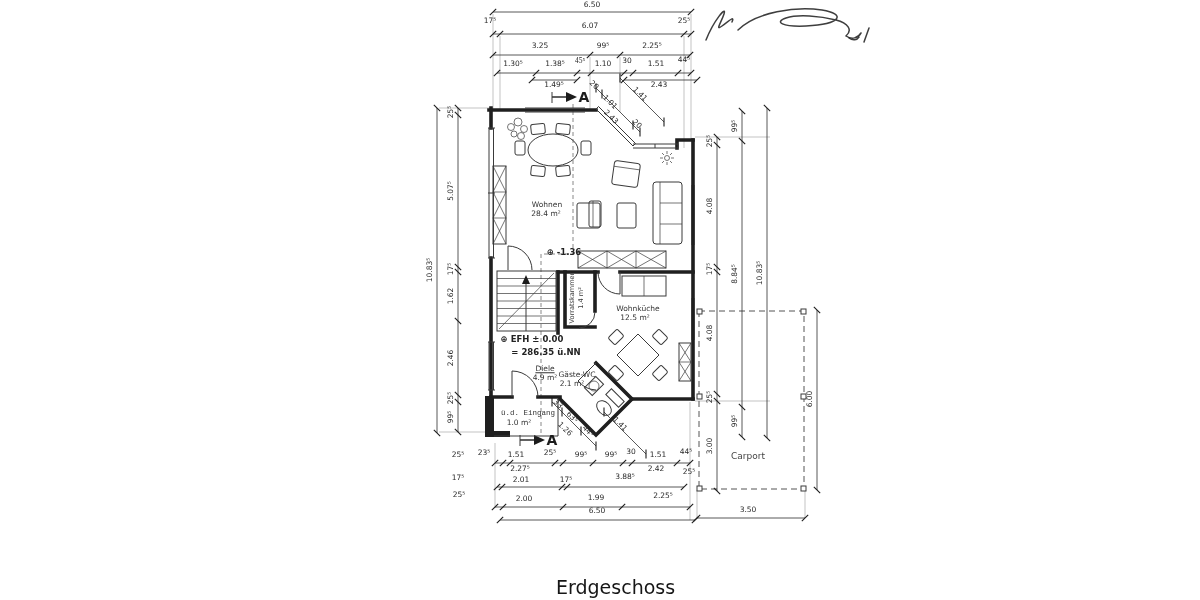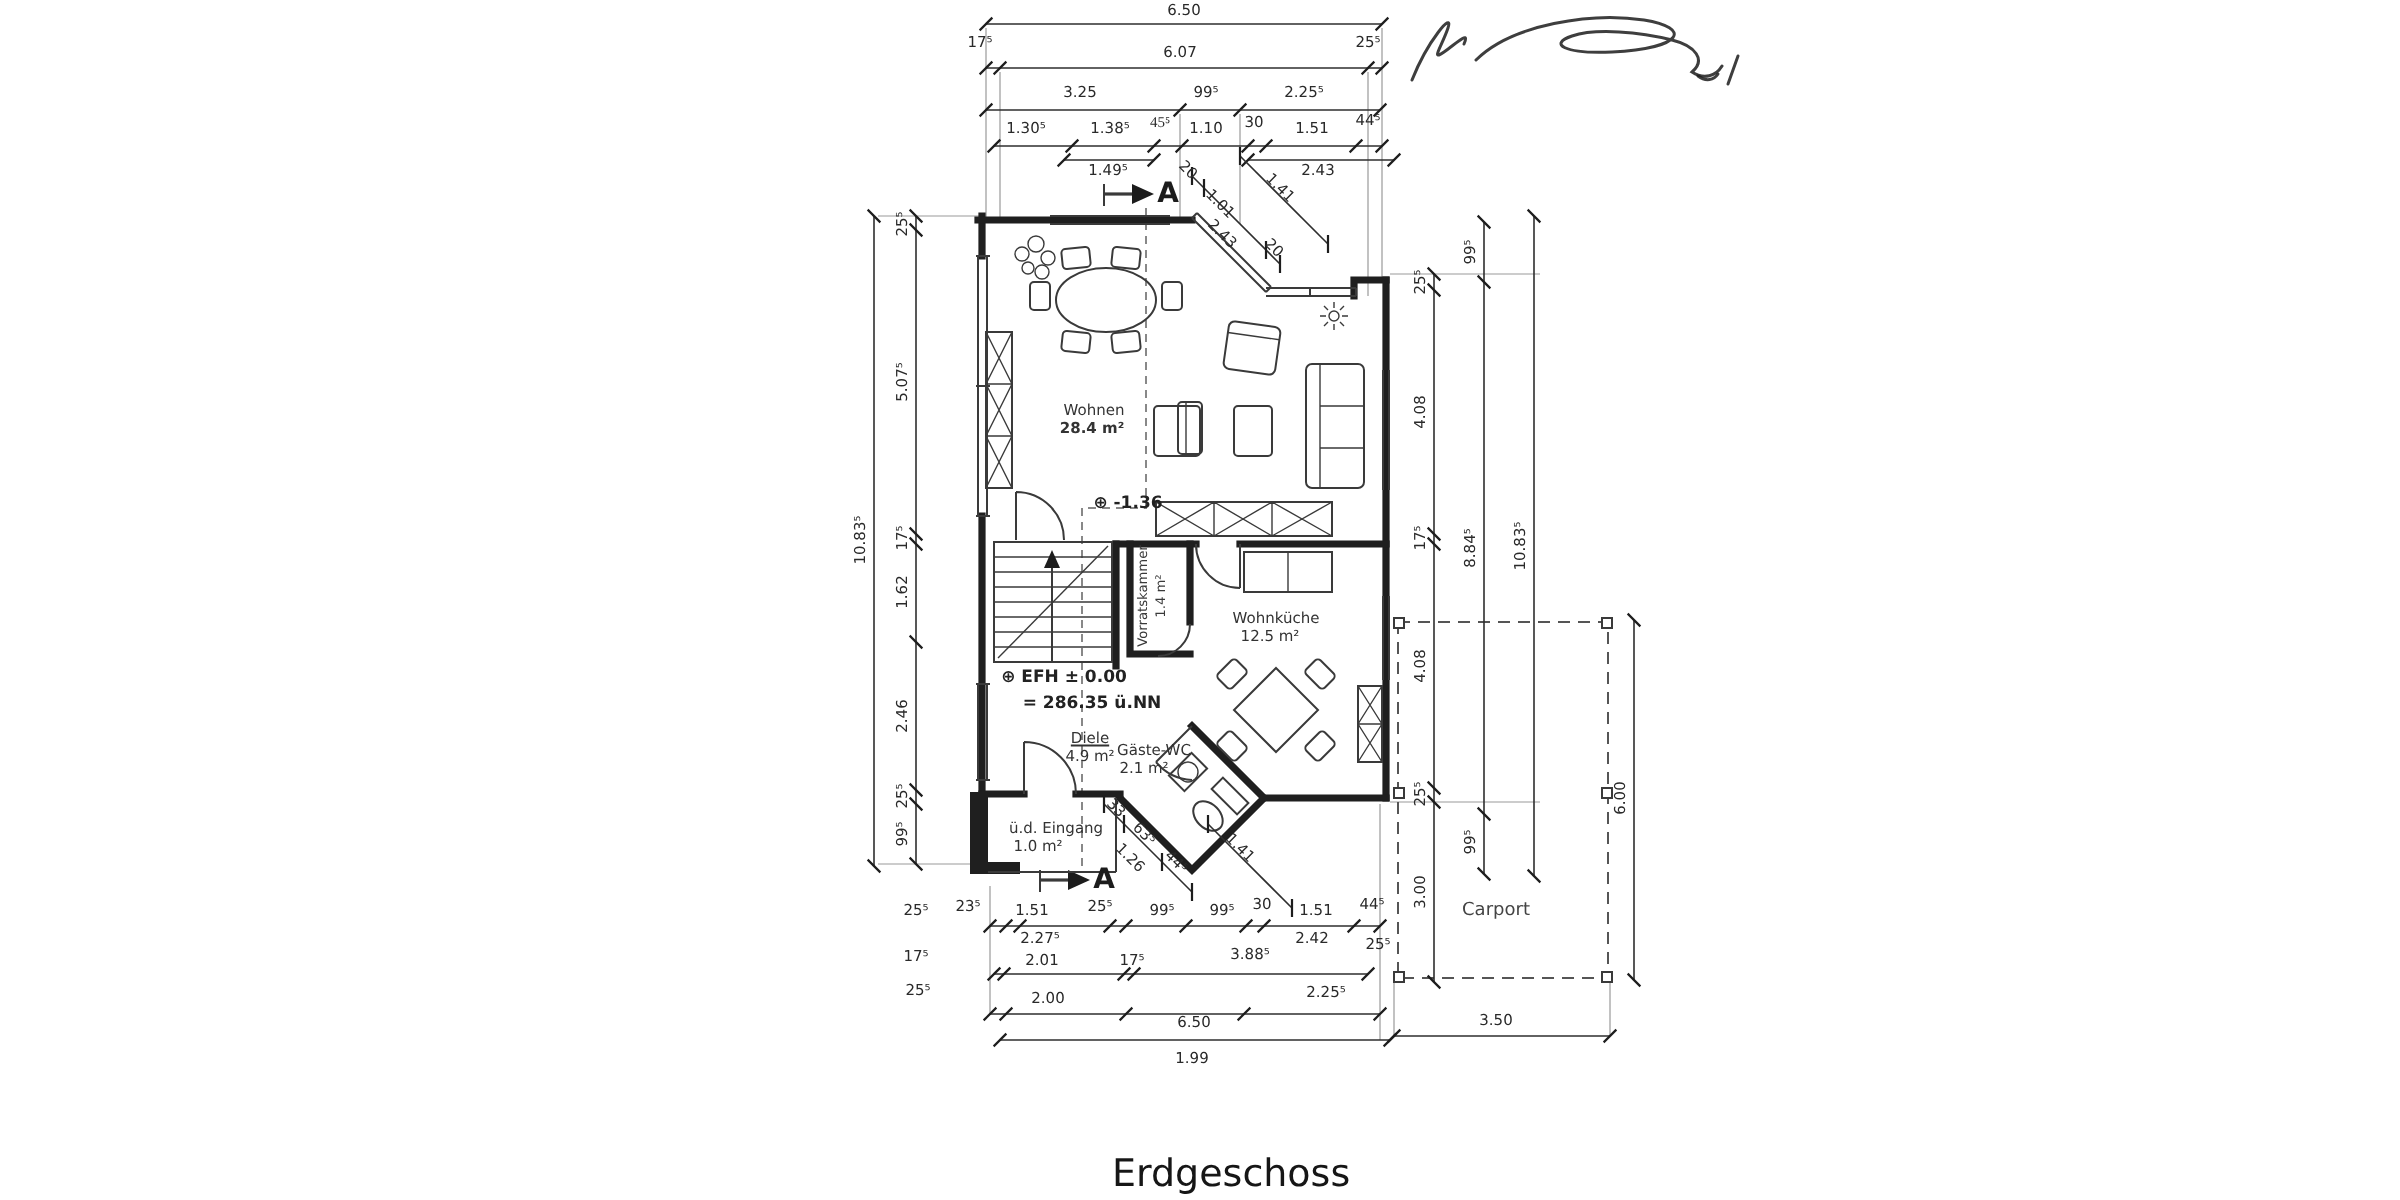--- a/index.html
+++ b/index.html
@@ -381,40 +381,40 @@
       <span class="lbl dim" style="left: 686px; top: 452px; transform: translate(-50%, -50%);">44⁵</span>
       <span class="lbl dim" style="left: 520px; top: 469px; transform: translate(-50%, -50%);">2.27⁵</span>
       <span class="lbl dim" style="left: 656px; top: 469px; transform: translate(-50%, -50%);">2.42</span>
       <span class="lbl dim" style="left: 689px; top: 472px; transform: translate(-50%, -50%);">25⁵</span>
       <span class="lbl dim" style="left: 458px; top: 478px; transform: translate(-50%, -50%);">17⁵</span>
       <span class="lbl dim" style="left: 521px; top: 480px; transform: translate(-50%, -50%);">2.01</span>
       <span class="lbl dim" style="left: 566px; top: 480px; transform: translate(-50%, -50%);">17⁵</span>
       <span class="lbl dim" style="left: 625px; top: 477px; transform: translate(-50%, -50%);">3.88⁵</span>
       <span class="lbl dim" style="left: 459px; top: 495px; transform: translate(-50%, -50%);">25⁵</span>
       <span class="lbl dim" style="left: 524px; top: 499px; transform: translate(-50%, -50%);">2.00</span>
-      <span class="lbl dim" style="left: 596px; top: 498px; transform: translate(-50%, -50%); margin-top: 31px;">1.99</span>
+      <span class="lbl dim" style="left: 596px; top: 498px; transform: translate(-50%, -50%);">1.99</span>
       <span class="lbl dim" style="left: 663px; top: 496px; transform: translate(-50%, -50%);">2.25⁵</span>
       <span class="lbl dim" style="left: 597px; top: 511px; transform: translate(-50%, -50%);">6.50</span>
       <span class="lbl dim" style="left: 748px; top: 510px; transform: translate(-50%, -50%);">3.50</span>
       <span class="lbl dim" style="left: 558px; top: 404px; transform: translate(-50%, -50%) rotate(45deg);">33</span>
       <span class="lbl dim" style="left: 572px; top: 417px; transform: translate(-50%, -50%) rotate(45deg);">63⁵</span>
       <span class="lbl dim" style="left: 588px; top: 431px; transform: translate(-50%, -50%) rotate(45deg);">44⁵</span>
       <span class="lbl dim" style="left: 565px; top: 429px; transform: translate(-50%, -50%) rotate(45deg);">1.26</span>
       <span class="lbl dim" style="left: 620px; top: 424px; transform: translate(-50%, -50%) rotate(45deg);">1.41</span>
       <span class="lbl room" style="left: 547px; top: 205px; transform: translate(-50%, -50%);">Wohnen</span>
-      <span class="lbl room" style="left: 546px; top: 214px; transform: translate(-50%, -50%); font-weight: bold;">28.4 m²</span>
+      <span class="lbl room" style="left: 546px; top: 214px; transform: translate(-50%, -50%);">28.4 m²</span>
       <span class="lbl room" style="left: 638px; top: 309px; transform: translate(-50%, -50%);">Wohnküche</span>
       <span class="lbl room" style="left: 635px; top: 318px; transform: translate(-50%, -50%);">12.5 m²</span>
       <span class="lbl sm" style="left: 572px; top: 298px; transform: translate(-50%, -50%) rotate(-90deg);">Vorratskammer</span>
       <span class="lbl sm" style="left: 581px; top: 298px; transform: translate(-50%, -50%) rotate(-90deg);">1.4 m²</span>
       <span class="lbl room" style="left: 545px; top: 369px; transform: translate(-50%, -50%); text-decoration: underline;">Diele</span>
       <span class="lbl room" style="left: 545px; top: 378px; transform: translate(-50%, -50%);">4.9 m²</span>
       <span class="lbl room" style="left: 577px; top: 375px; transform: translate(-50%, -50%);">Gäste-WC</span>
       <span class="lbl room" style="left: 572px; top: 384px; transform: translate(-50%, -50%);">2.1 m²</span>
-      <span class="lbl room" style="left: 528px; top: 414px; transform: translate(-50%, -50%);">ü.d. Eingang</span>
+      <span class="lbl room" style="left: 528px; top: 414px; transform: translate(-50%, -50%); font-family: Liberation Mono, monospace;">ü.d. Eingang</span>
       <span class="lbl room" style="left: 519px; top: 423px; transform: translate(-50%, -50%);">1.0 m²</span>
       <span class="lbl lvl" style="left: 564px; top: 252px; transform: translate(-50%, -50%);">⊕ -1.36</span>
       <span class="lbl lvl" style="left: 532px; top: 339px; transform: translate(-50%, -50%);">⊕ EFH ± 0.00</span>
       <span class="lbl lvl" style="left: 532px; top: 352px; transform: translate(-50%, -50%); margin-left: 14px;">= 286.35 ü.NN</span>
       <span class="lbl sec" style="left: 584px; top: 97px; transform: translate(-50%, -50%);">A</span>
       <span class="lbl sec" style="left: 552px; top: 440px; transform: translate(-50%, -50%);">A</span>
       <span class="lbl cp" style="left: 748px; top: 456px; transform: translate(-50%, -50%);">Carport</span>
     </div>
 
   <div class="title">Erdgeschoss</div>

